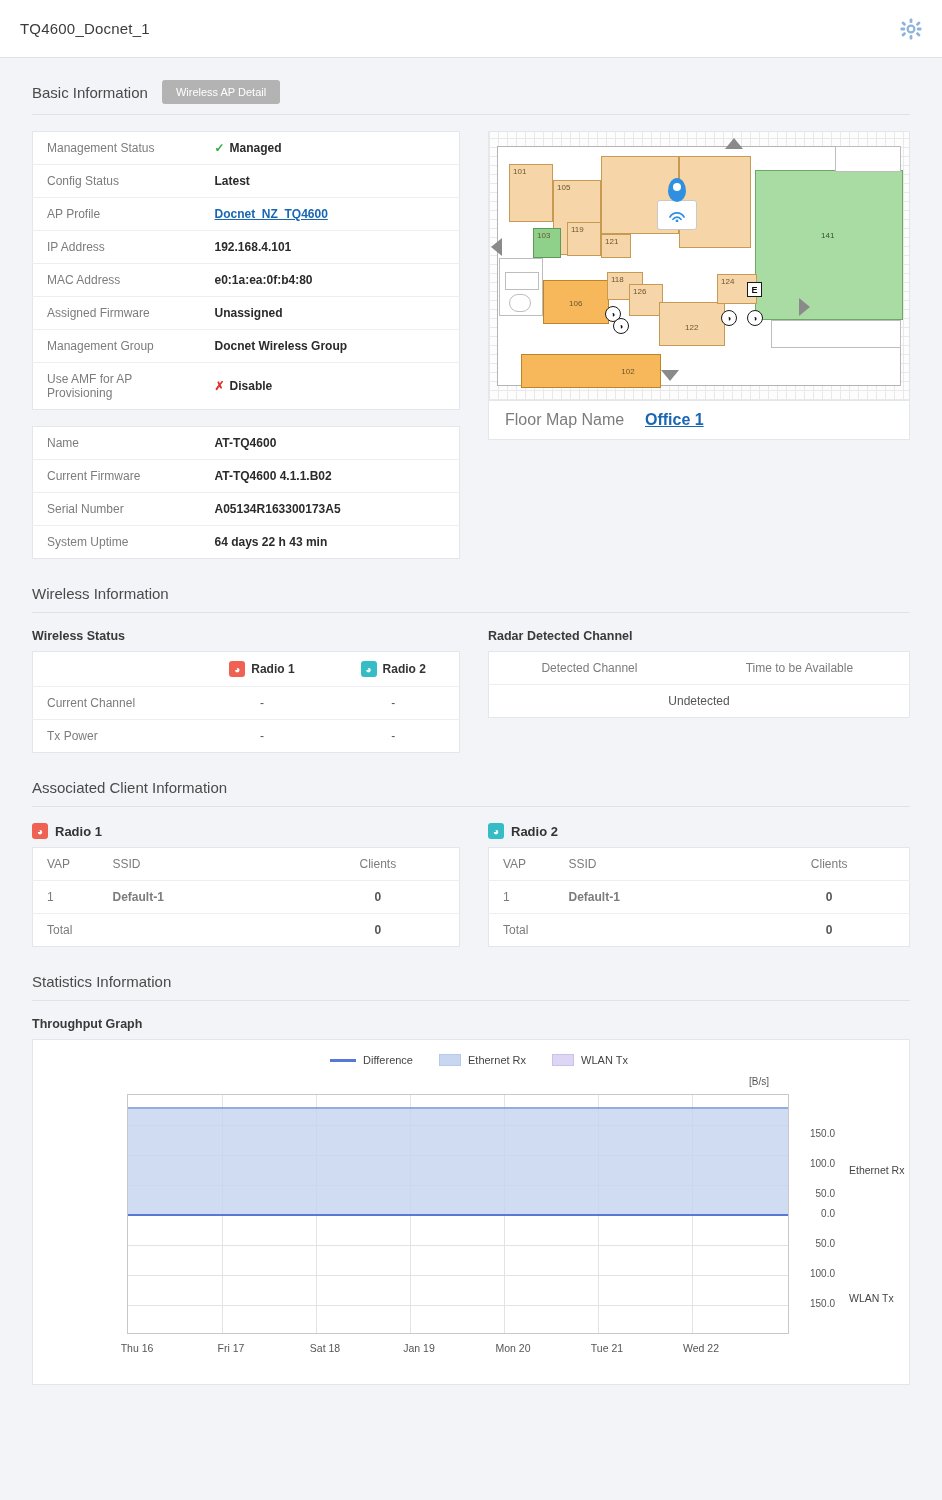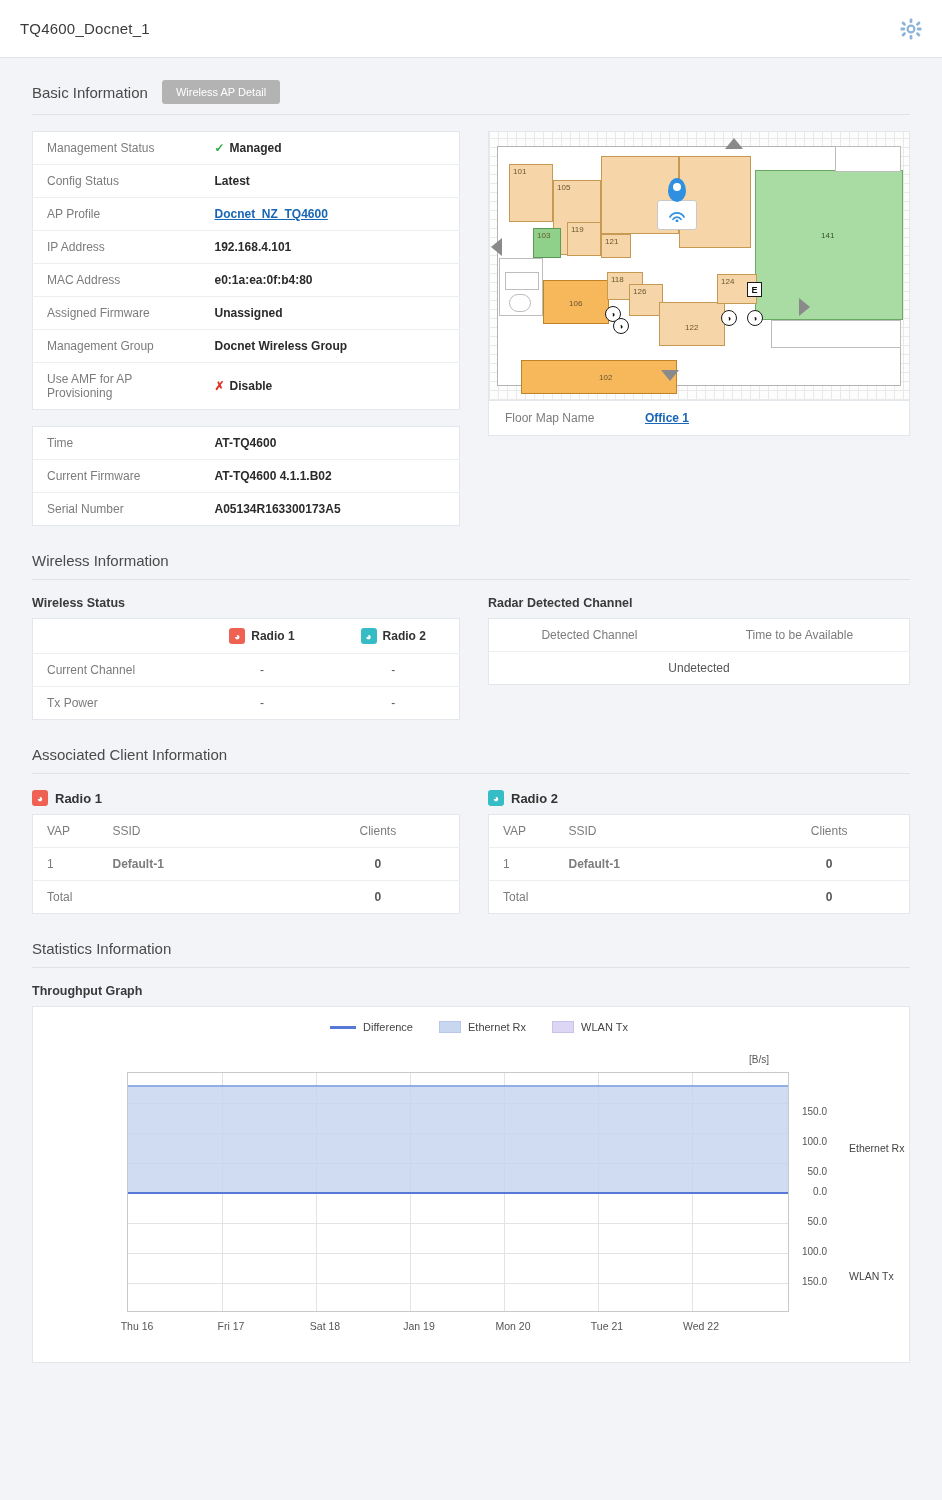--- a/index.html
+++ b/index.html
@@ -186,21 +186,21 @@
     font-size: 9px;
     font-weight: bold;
     display: flex; align-items: center; justify-content: center;
     color: #111;
   }
   .map-footer {
     border-top: 1px solid #e3e6ea;
     padding: 10px 16px;
     display: flex;
     align-items: center;
-    font-size: 12px;
+    font-size: 16px;
   }
   .map-footer .mf-lbl { color: #7c7c7c; width: 140px; }
 
   
   table.grid {
     width: 100%;
     border-collapse: collapse;
     background: #fff;
     border: 1px solid #e3e6ea;
     font-size: 12px;
@@ -269,21 +269,21 @@
     gap: 26px;
     align-items: center;
     font-size: 11px;
     color: #444;
     margin-bottom: 6px;
   }
   .legend .item { display: flex; align-items: center; gap: 7px; }
   .lg-line { width: 26px; height: 3px; background: #5878d8; }
   .lg-box { width: 22px; height: 12px; border: 1px solid #b9c8ea; background: #c8d7f0; }
   .lg-box2 { width: 22px; height: 12px; border: 1px solid #cbc2ea; background: #ddd6f5; }
-  .plotwrap { position: relative; height: 290px; margin-top: 21px; }
+  .plotwrap { position: relative; height: 290px; margin-top: 10px; }
   .plot {
     position: absolute;
     left: 78px; top: 18px;
     width: 662px; height: 240px;
     border: 1px solid #c9c9c9;
     background: #ffffff;
     overflow: hidden;
   }
   .vgrid, .hgrid { position: absolute; background: #e3e3e3; }
   .vgrid { width: 1px; top: 0; bottom: 0; }
@@ -295,21 +295,21 @@
     border-top: 2px solid #7e9fdd;
     opacity: .85;
   }
   .diffline {
     position: absolute; left: 0; right: 0; height: 2px; background: #5878d8;
   }
   .unit {
     position: absolute; font-size: 10px; color: #555;
   }
   .ytick {
-    position: absolute; font-size: 10px; color: #555; right: 18px; text-align: right;
+    position: absolute; font-size: 10px; color: #555; right: 10px; text-align: right;
   }
   .yaxis-labels { position: absolute; left: 744px; top: 0; width: 52px; }
   .serieslbl { position: absolute; left: 800px; font-size: 10.5px; color: #444; }
   .xtick {
     position: absolute; font-size: 10.5px; color: #555; text-align: center; width: 70px;
   }
 </style>
 </head>
 <body>
 
@@ -380,30 +380,34 @@
             <td class="val"><span class="cross">✗</span><span>Disable</span></td>
           </tr>
         </tbody>
           </table>
 
         <div class="spacer-16"></div>
 
         <table class="info">
           <tbody>
               <tr>
-            <td class="lbl">Time</td>
+            <td class="lbl">Name</td>
             <td class="val">AT-TQ4600</td>
           </tr>
           <tr>
             <td class="lbl">Current Firmware</td>
             <td class="val">AT-TQ4600 4.1.1.B02</td>
           </tr>
           <tr>
             <td class="lbl">Serial Number</td>
             <td class="val">A05134R163300173A5</td>
+          </tr>
+          <tr>
+            <td class="lbl">System Uptime</td>
+            <td class="val">64 days 22 h 43 min</td>
           </tr>
         </tbody>
           </table>
       </div>
 
       <div class="col-right">
         <div class="map-card">
           <div class="map-canvas">
 
             <div style="position:absolute;left:8px;top:14px;width:404px;height:240px;border:1px solid #b4b4b4;background:#ffffff;"></div>
@@ -420,21 +424,21 @@
               </div>
             <div class="rm orange" style="left:54px;top:148px;width:66px;height:44px;">
                 <span style="margin:16px 0 0 22px;">106</span>
               </div>
             <div class="rm" style="left:118px;top:140px;width:36px;height:28px;">118</div>
             <div class="rm" style="left:140px;top:152px;width:34px;height:32px;">126</div>
             <div class="rm" style="left:170px;top:170px;width:66px;height:44px;">
                 <span style="margin:18px 0 0 22px;">122</span>
               </div>
             <div class="rm" style="left:228px;top:142px;width:40px;height:30px;">124</div>
-            <div class="rm orange" style="left:32px;top:228px;width:156px;height:34px;">
+            <div class="rm orange" style="left:32px;top:222px;width:140px;height:34px;justify-content:center;">
                 <span style="margin:10px 0 0 74px;">102</span>
               </div>
             <div class="rm white" style="left:10px;top:126px;width:44px;height:58px;"></div>
             <div style="position:absolute;left:16px;top:140px;width:34px;height:18px;border:1px solid #bdbdbd;"></div>
             <div style="position:absolute;left:20px;top:162px;width:22px;height:18px;border:1px solid #bdbdbd;border-radius:10px;"></div>
             <div class="rm white" style="left:346px;top:14px;width:66px;height:26px;"></div>
             <div class="rm white" style="left:282px;top:188px;width:130px;height:28px;"></div>
 
             <div class="pin" style="left:168px;top:56px;">
               <div class="badge">

